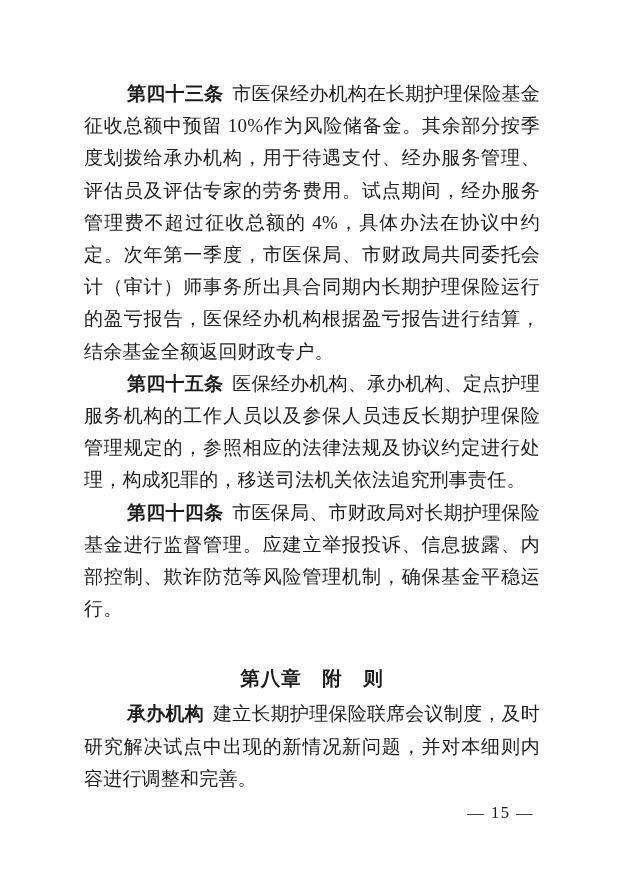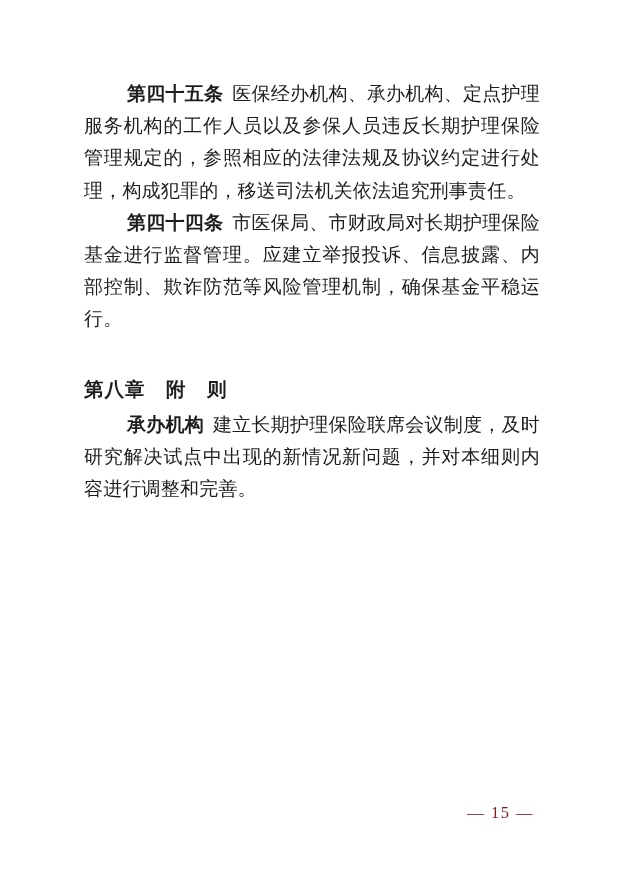--- a/index.html
+++ b/index.html
@@ -34,39 +34,41 @@
   p.para b.article-head {
     font-weight: 700;
     margin-right: 9px;
     white-space: nowrap;
   }
   h2.chapter {
     margin: 38px 0 3px 0;
     font-size: 19.5px;
     line-height: 32px;
     font-weight: 700;
+    text-align: center;
     letter-spacing: 1px;
   }
   .page-num {
     position: absolute;
     top: 803px;
     right: 94px;
     font-size: 16.5px;
     line-height: 20px;
-    color: #7f1d1d;
+    color: #0f172a;
     letter-spacing: 1.5px;
     white-space: nowrap;
   }
 </style>
 </head>
 <body>
 
 <div class="page">
   <div class="content">
 
+    <p class="para"><b class="article-head">第四十三条</b><span>市医保经办机构在长期护理保险基金征收总额中预留 10%作为风险储备金。其余部分按季度划拨给承办机构，用于待遇支付、经办服务管理、评估员及评估专家的劳务费用。试点期间，经办服务管理费不超过征收总额的 4%，具体办法在协议中约定。次年第一季度，市医保局、市财政局共同委托会计（审计）师事务所出具合同期内长期护理保险运行的盈亏报告，医保经办机构根据盈亏报告进行结算，结余基金全额返回财政专户。</span></p>
 
     <p class="para"><b class="article-head">第四十五条</b><span>医保经办机构、承办机构、定点护理服务机构的工作人员以及参保人员违反长期护理保险管理规定的，参照相应的法律法规及协议约定进行处理，构成犯罪的，移送司法机关依法追究刑事责任。</span></p>
 
     <p class="para"><b class="article-head">第四十四条</b><span>市医保局、市财政局对长期护理保险基金进行监督管理。应建立举报投诉、信息披露、内部控制、欺诈防范等风险管理机制，确保基金平稳运行。</span></p>
 
     <h2 class="chapter">第八章　附　则</h2>
 
     <p class="para"><b class="article-head">承办机构</b><span>建立长期护理保险联席会议制度，及时研究解决试点中出现的新情况新问题，并对本细则内容进行调整和完善。</span></p>
 
 

